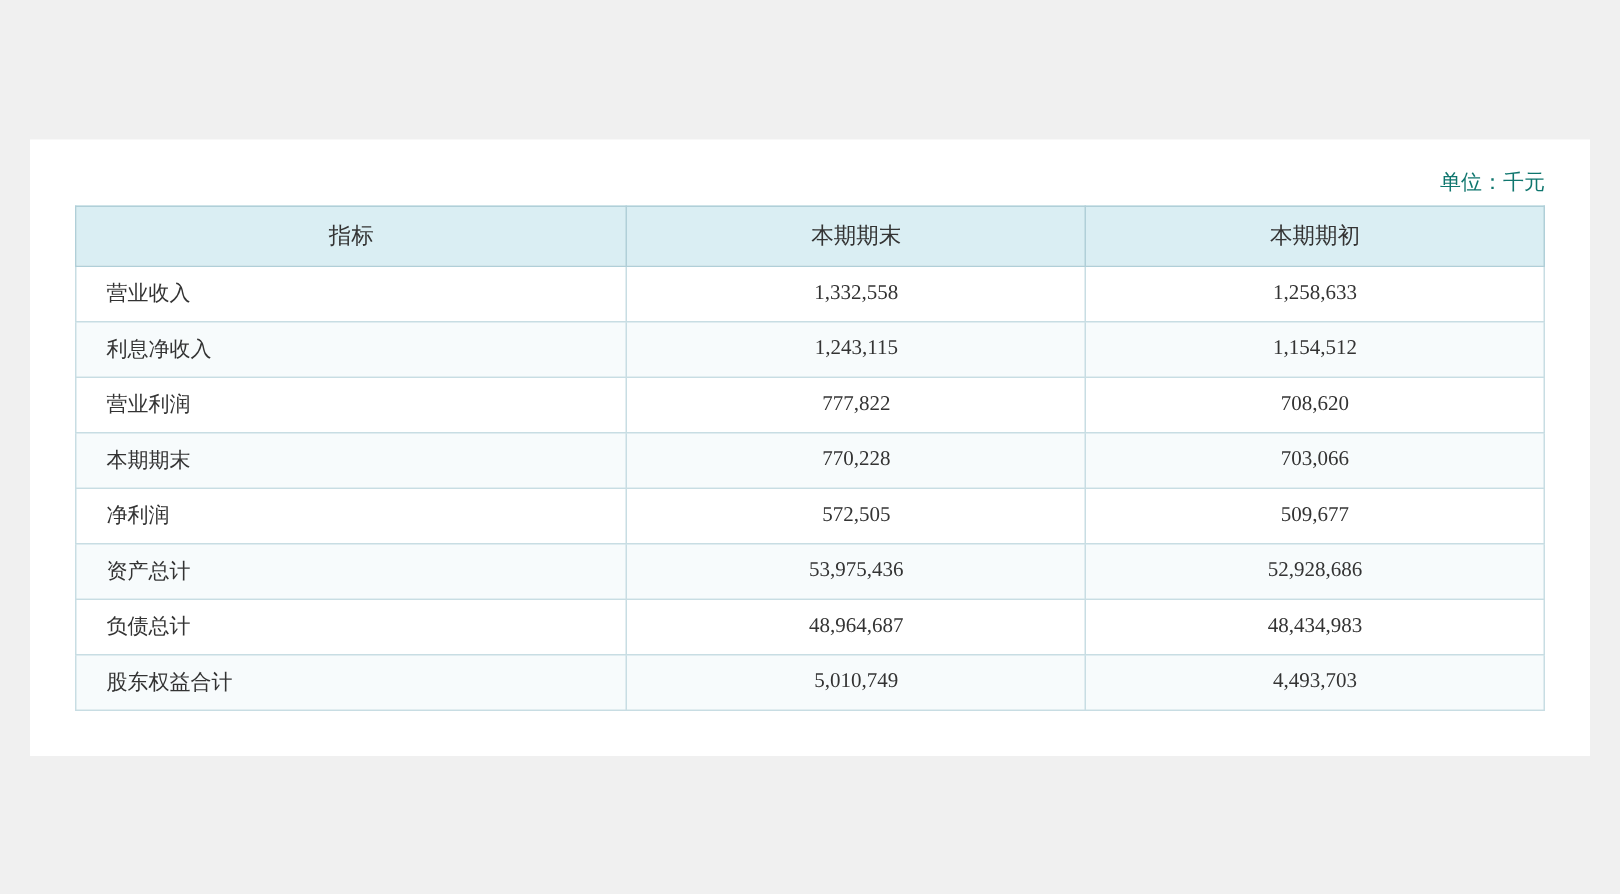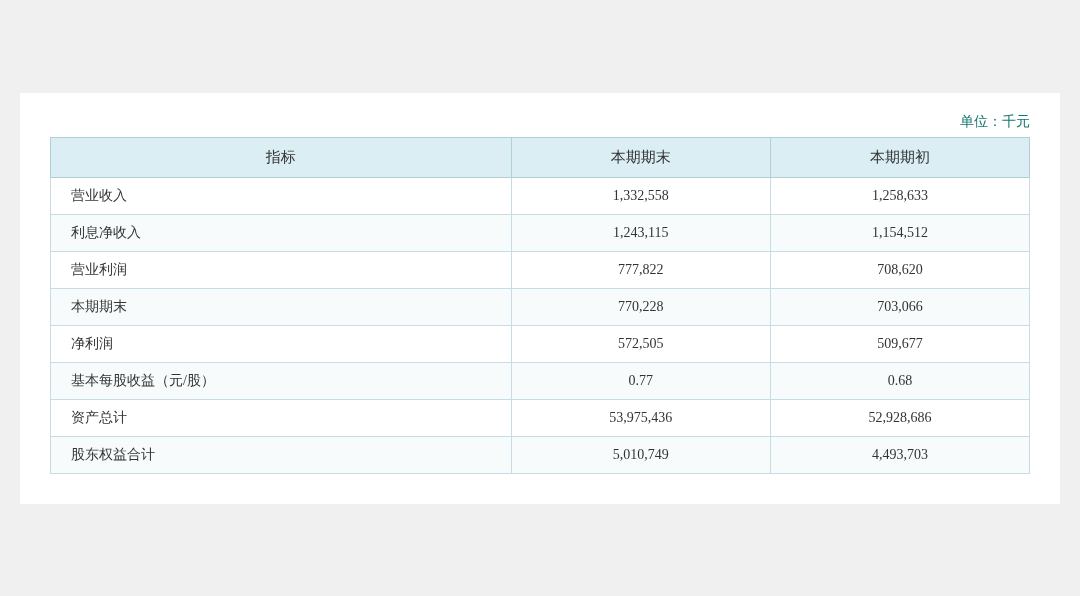--- a/index.html
+++ b/index.html
@@ -108,28 +108,28 @@
           <td>本期期末</td>
           <td>770,228</td>
           <td>703,066</td>
         </tr>
         <tr>
           <td>净利润</td>
           <td>572,505</td>
           <td>509,677</td>
         </tr>
         <tr>
-          <td>基本每股收益（元/股）</td>
-          <td>0.77</td>
-          <td>0.68</td>
-        </tr>
-        <tr>
           <td>资产总计</td>
           <td>53,975,436</td>
           <td>52,928,686</td>
+        </tr>
+        <tr>
+          <td>负债总计</td>
+          <td>48,964,687</td>
+          <td>48,434,983</td>
         </tr>
         <tr>
           <td>股东权益合计</td>
           <td>5,010,749</td>
           <td>4,493,703</td>
         </tr>
       </tbody>
   </table>
 </div>
 

